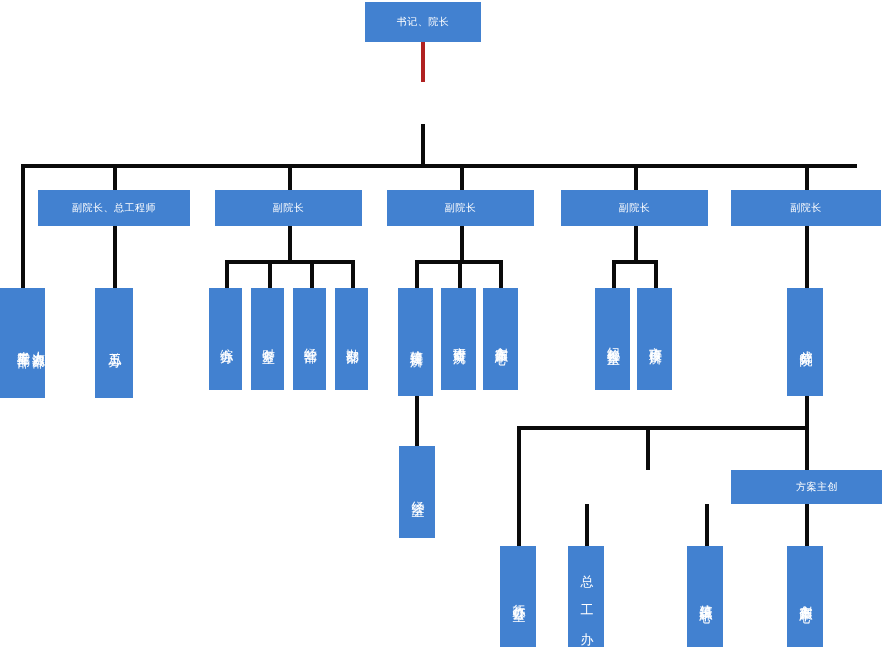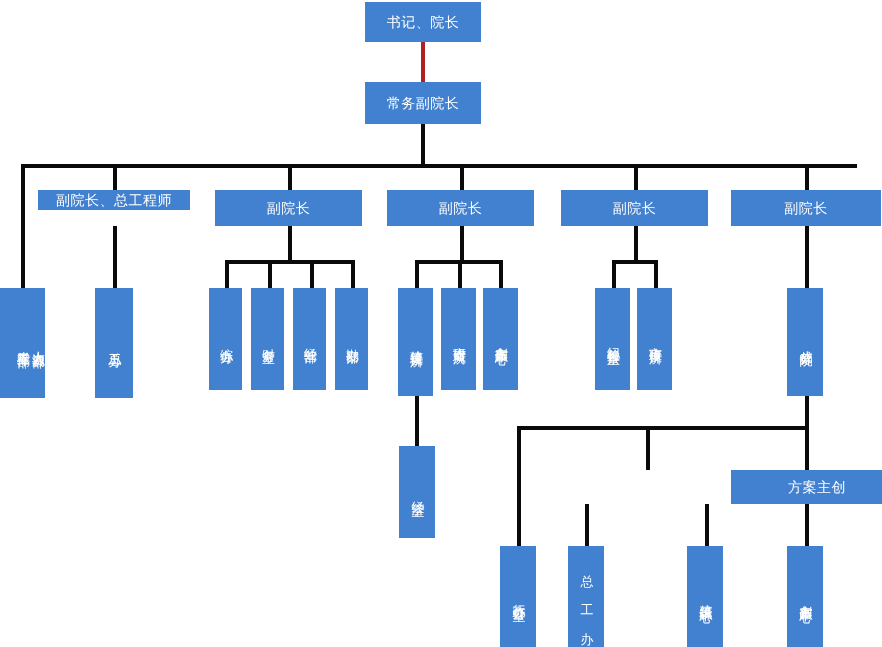--- a/index.html
+++ b/index.html
@@ -22,21 +22,21 @@
     color:#ffffff;
     box-sizing:border-box;
     display:flex;
     align-items:center;
     justify-content:center;
     z-index:3;
     line-height:1.15;
     letter-spacing:0.5px;
   }
   .node.h{            
-    font-size:14px;
+    font-size:10px;
     white-space:nowrap;
   }
   .node.v{            
     writing-mode:vertical-rl;
     text-orientation:upright;
     font-size:13px;
     letter-spacing:1px;
     padding:6px 0;
     align-items:flex-start;
     justify-content:center;
@@ -107,23 +107,22 @@
   <div class="ln vert" style="left:646px;top:426px;height:44px;"></div>
   <div class="ln vert" style="left:805px;top:426px;height:44px;"></div>
 
   <div class="ln vert" style="left:585px;top:504px;height:42px;"></div>
   <div class="ln vert" style="left:705px;top:504px;height:42px;"></div>
 
   <div class="ln vert" style="left:805px;top:504px;height:42px;"></div>
 
   <div class="node h" style="left:365px;top:2px;width:116px;height:40px;">书记、院长</div>
 
-  <div class="node h" style="left:365px;top:82px;width:116px;height:42px;">常务副院长</div>
 
-  <div class="node h" style="left:38px;top:190px;width:152px;height:20px;">副院长、总工程师</div>
+  <div class="node h" style="left:38px;top:190px;width:152px;height:36px;">副院长、总工程师</div>
 
   <div class="node h" style="left:215px;top:190px;width:147px;height:36px;">副院长</div>
 
   <div class="node h" style="left:387px;top:190px;width:147px;height:36px;">副院长</div>
 
   <div class="node h" style="left:561px;top:190px;width:147px;height:36px;">副院长</div>
 
   <div class="node h" style="left:731px;top:190px;width:150px;height:36px;">副院长</div>
 
   <div class="node v two-col" style="left:0px;top:288px;width:45px;height:110px;">人力资源部

